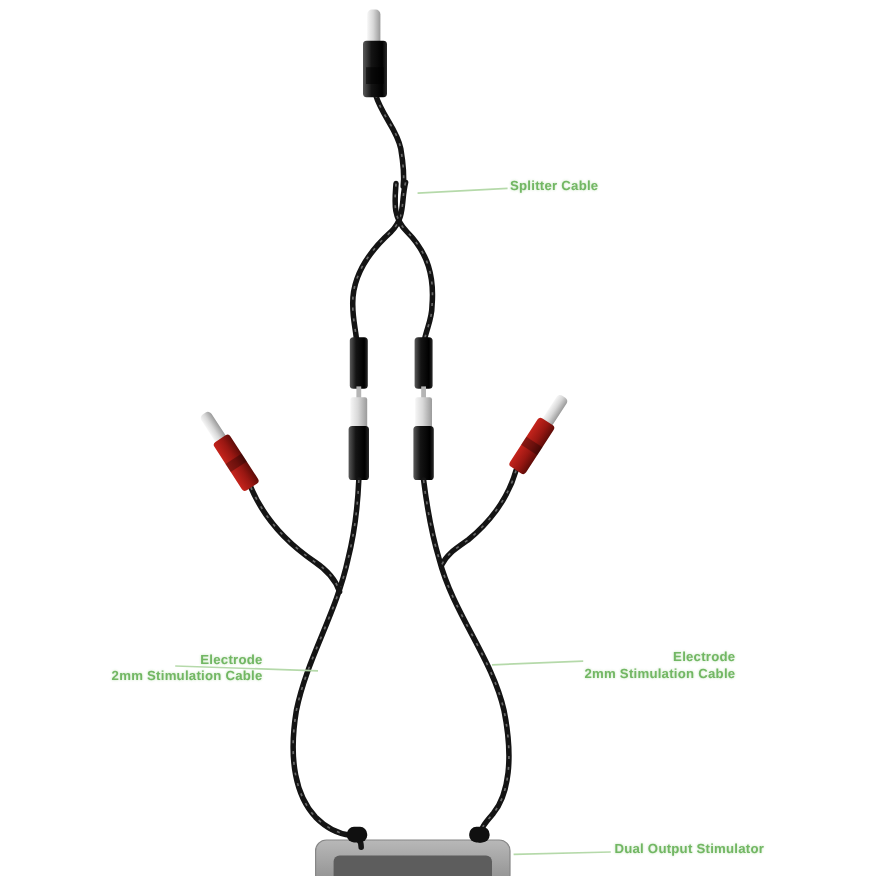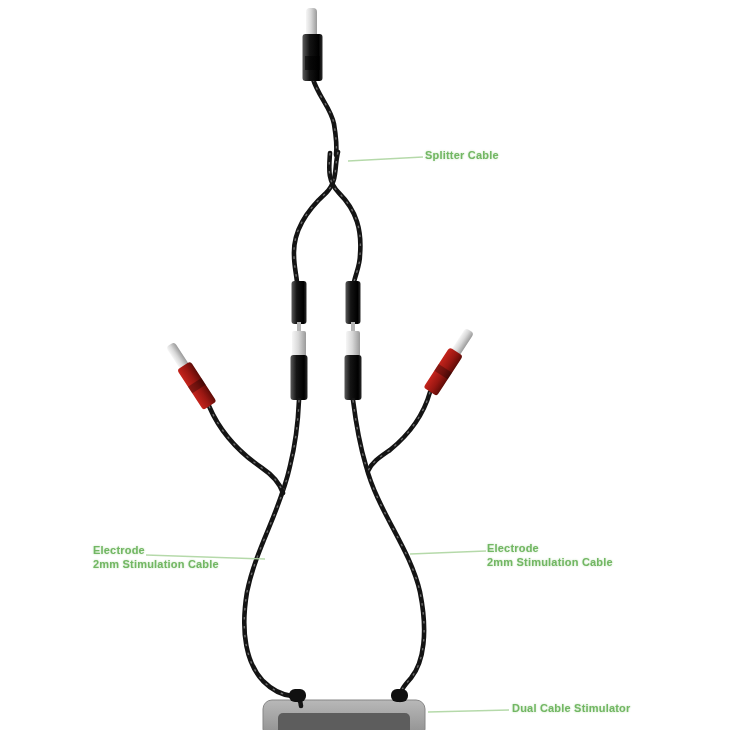--- a/index.html
+++ b/index.html
@@ -2,20 +2,21 @@
 <html><head>
 <meta charset="utf-8">
 <style>
   html,body{margin:0;padding:0;background:#fff;}
   .stage{
     position:relative;
     width:730px;height:730px;
     background:#ffffff;
     overflow:hidden;
     font-family:"Liberation Sans", sans-serif;
+    text-align:right;
   }
   .stage svg{position:absolute;left:0;top:0;}
   .cable{stroke:#141414;stroke-width:4.6;fill:none;stroke-linecap:round;}
   .braid{stroke:#8f8f8f;stroke-width:1.4;fill:none;stroke-dasharray:2.5 6.5;opacity:.7;}
   .pointer{stroke:#b2d8a6;stroke-width:1.4;opacity:.95;}
   .label{
     position:absolute;
     font-weight:700;font-size:11px;line-height:14px;
     color:#67b157;
     letter-spacing:.2px;
@@ -131,15 +132,15 @@
   <div class="label" style="left:93px;top:543px;">
     <div>Electrode</div>
     <div>2mm Stimulation Cable</div>
   </div>
 
   <div class="label" style="left:487px;top:541px;">
     <div>Electrode</div>
     <div>2mm Stimulation Cable</div>
   </div>
 
-  <div class="label" style="left:512px;top:701px;">Dual Cable Stimulator</div>
+  <div class="label" style="left:512px;top:701px;">Dual Output Stimulator</div>
 
 </div>
 
 </body></html>

